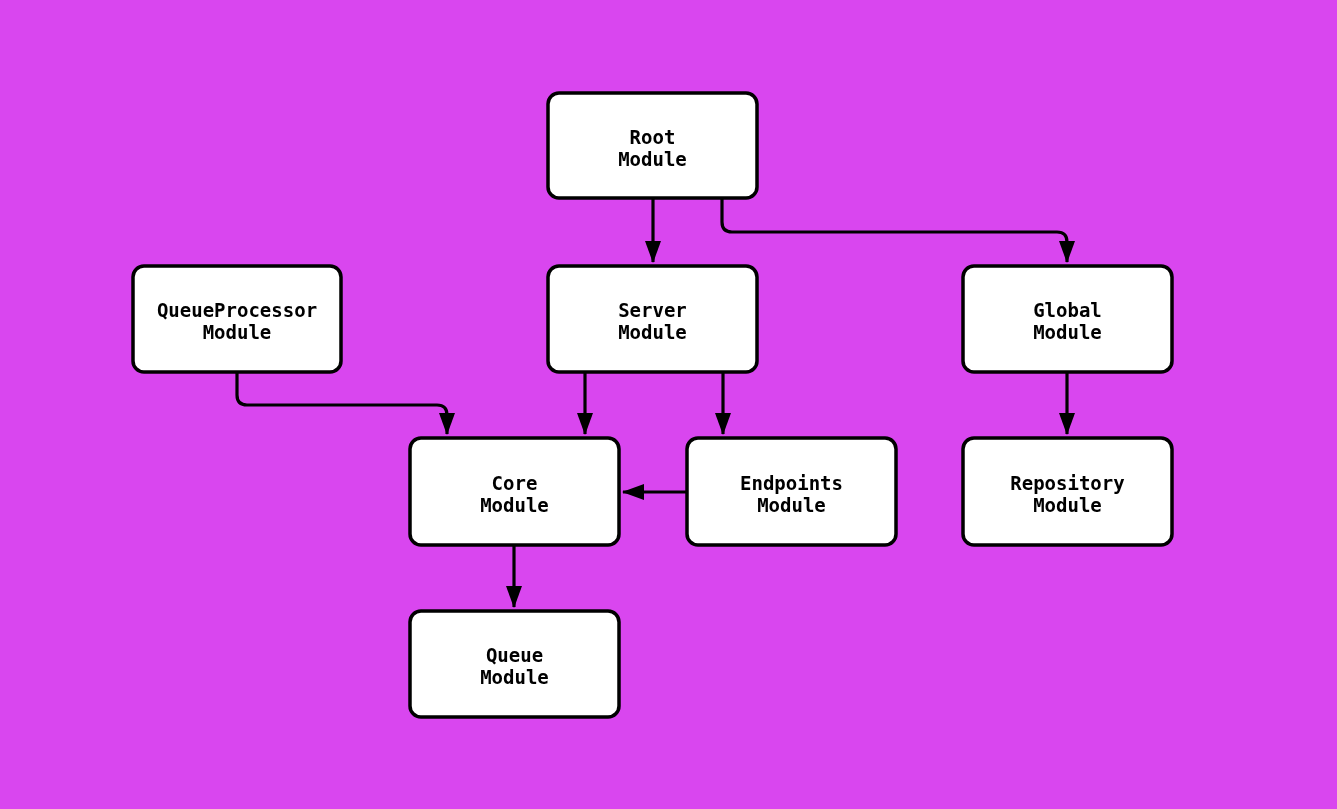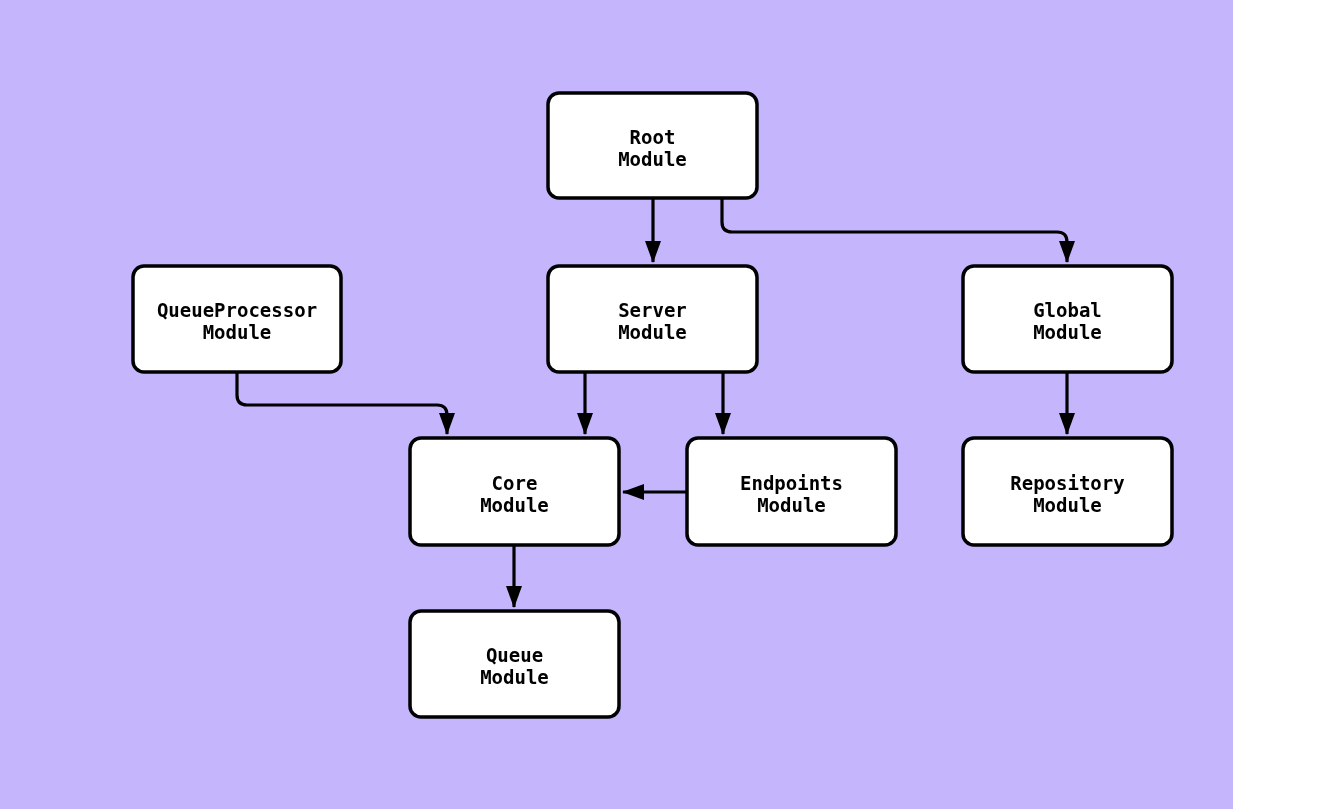--- a/index.html
+++ b/index.html
@@ -3,23 +3,23 @@
 <meta charset="utf-8">
 <style>
   html, body {
     margin: 0;
     padding: 0;
     background: #ffffff;
     font-family: "DejaVu Sans Mono", monospace;
   }
   .canvas {
     position: relative;
-    width: 1233px;
+    width: 1337px;
     height: 809px;
-    background: #c4b5fd;
+    background: #d946ef;
     overflow: hidden;
   }
   svg text {
     font-family: "DejaVu Sans Mono", monospace;
     font-weight: bold;
     font-size: 19px;
     fill: #000000;
   }
 </style>
 </head>

